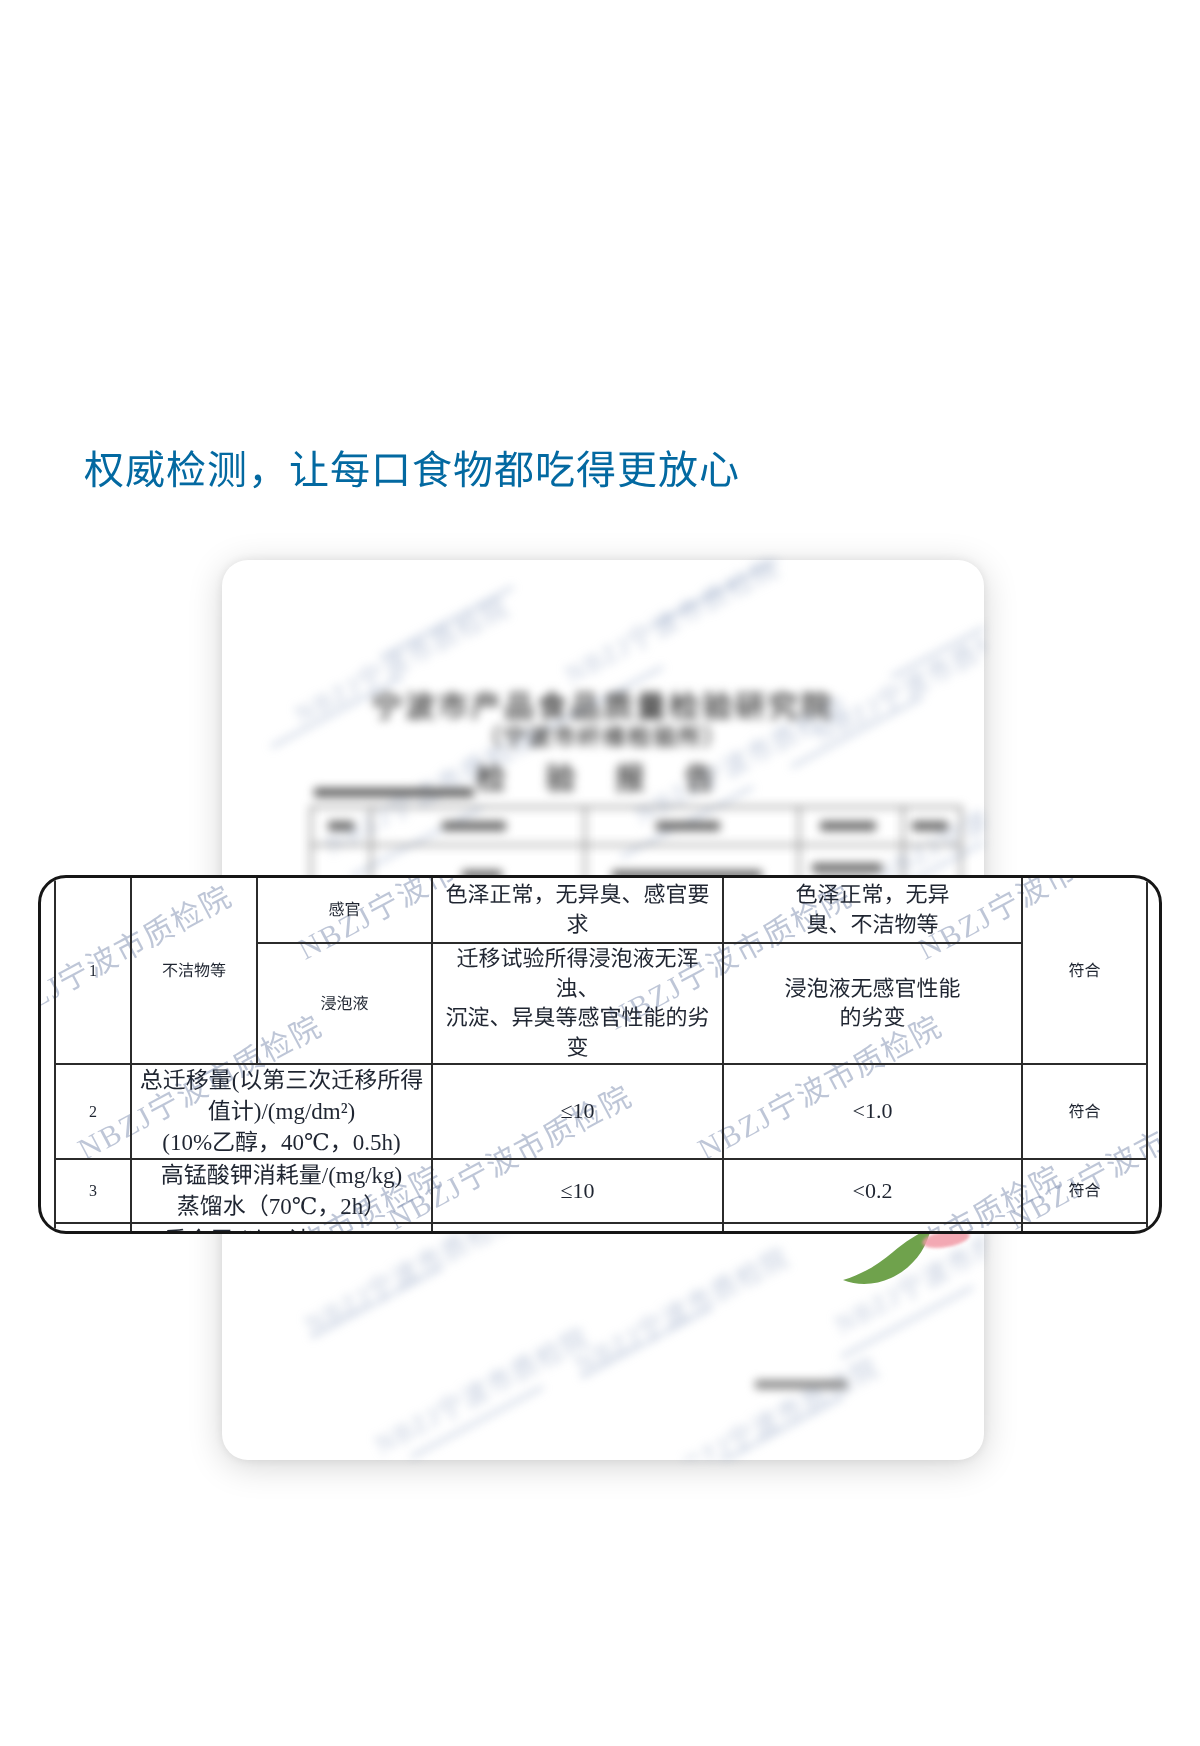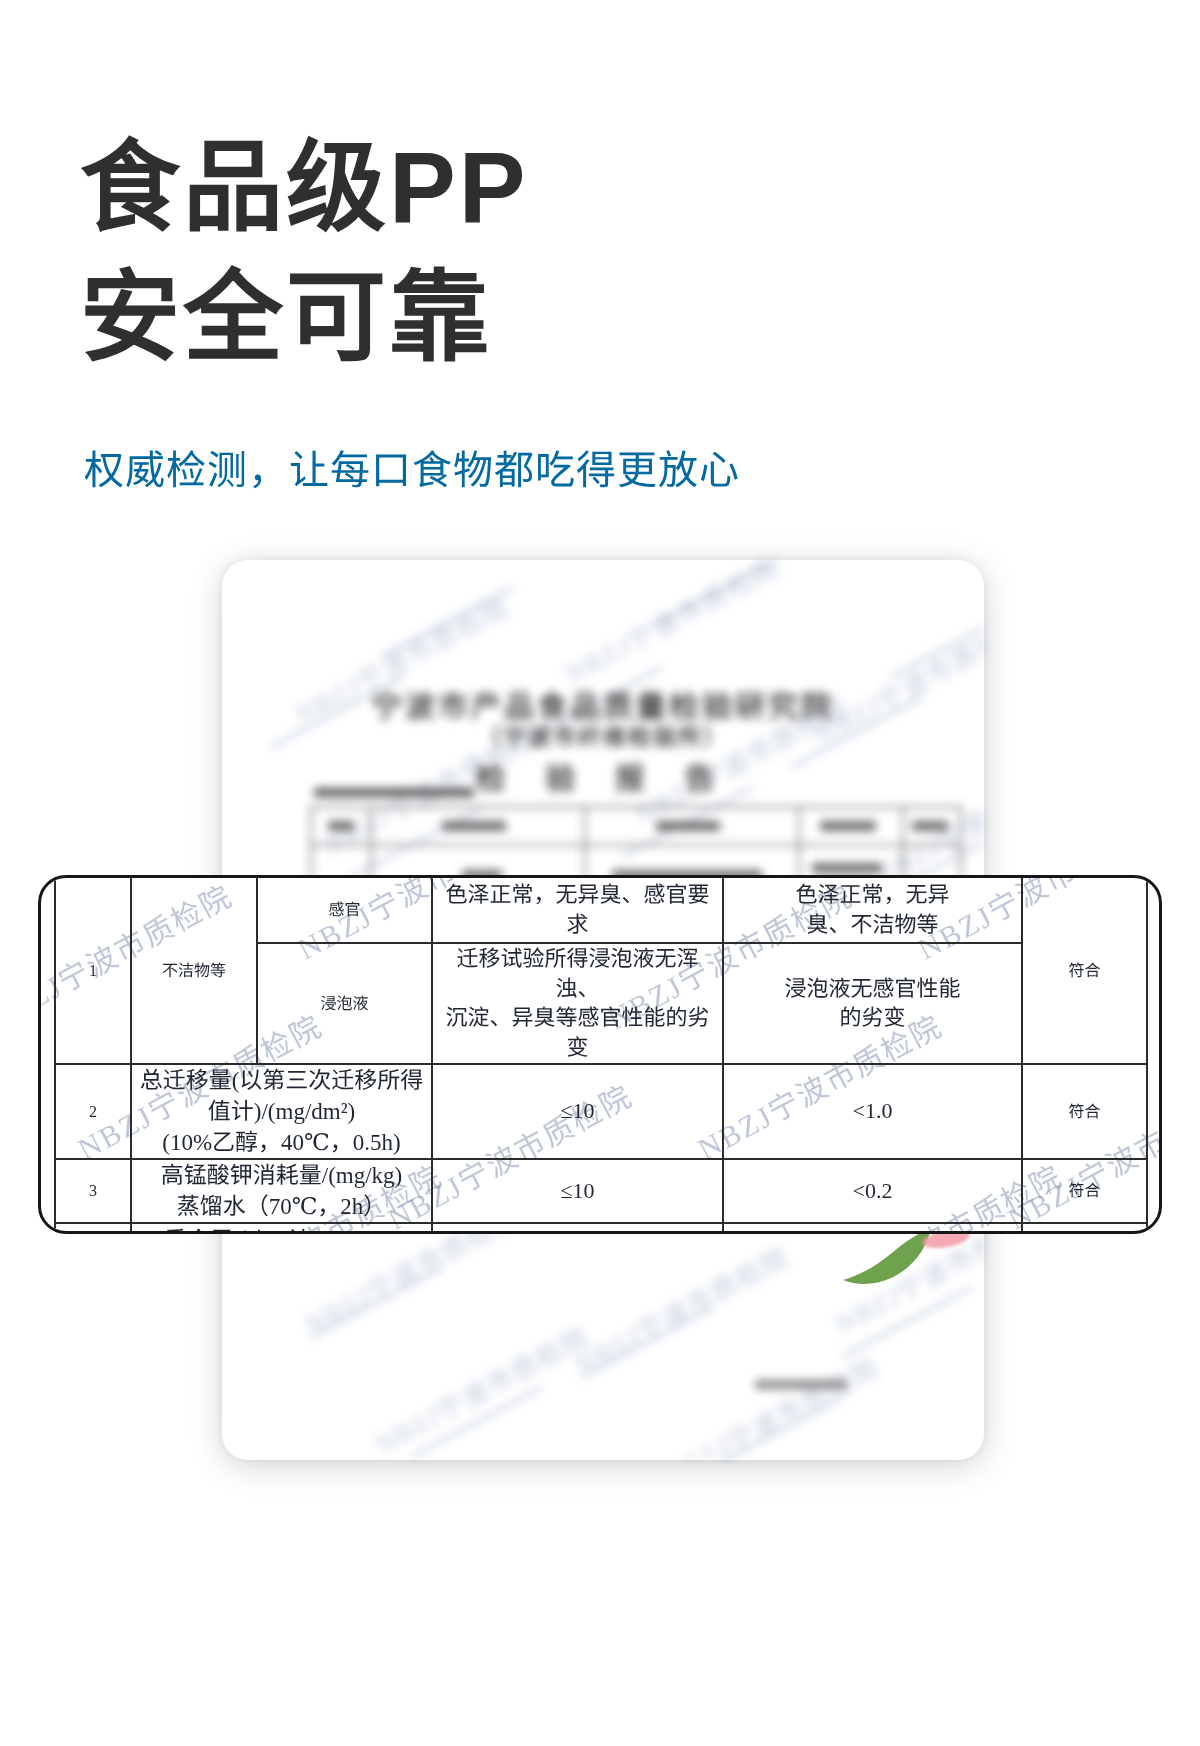--- a/index.html
+++ b/index.html
@@ -48,24 +48,20 @@
   .result-card td{border:2px solid #2b2b2b;text-align:center;vertical-align:middle;
       padding:0 4px;font-size:16px;line-height:1.35;white-space:pre-line;background:transparent;}
   td.std,td.res{font-size:22px;}
   td.item2{font-size:23px;}
 </style>
 </head>
 <body>
 
 <div class="page">
 
-  <div class="hero-title">
-    <div>食品级PP</div>
-    <div>安全可靠</div>
-  </div>
   <div class="hero-sub">权威检测，让每口食物都吃得更放心</div>
 
   <div class="doc">
     <div class="doc-blur">
         <div class="streak" style="left: 480px; top: 870px;"></div>
         <div class="streak" style="left: 180px; top: 860px;"></div>
         <div class="streak" style="left: 610px; top: 760px;"></div>
         <div class="streak" style="left: 350px; top: 780px;"></div>
         <div class="streak" style="left: 80px; top: 740px;"></div>
         <div class="streak" style="left: 650px; top: 300px;"></div>

